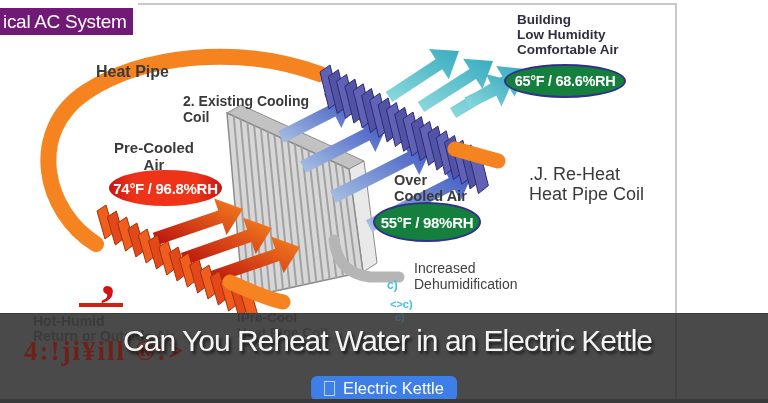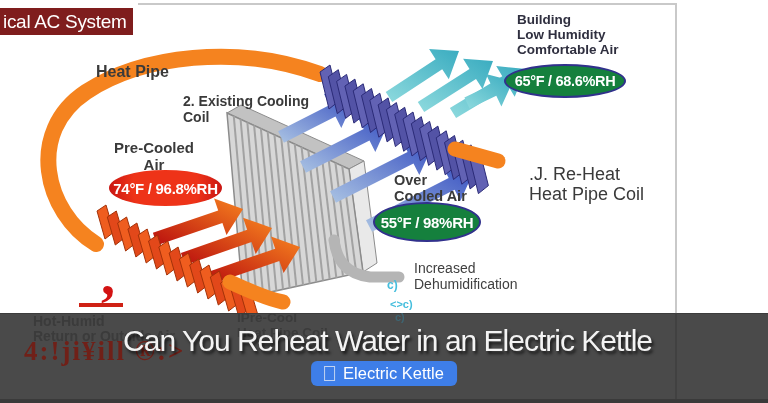--- a/index.html
+++ b/index.html
@@ -8,21 +8,21 @@
   
   .slide-top-edge{position:absolute;left:138px;top:3px;width:538px;height:2px;background:#c9c9c9;z-index:1;}
   .slide-right-edge{position:absolute;left:675px;top:3px;width:2px;height:310px;background:#c9c9c9;z-index:1;}
   .slide-right-edge-dim{position:absolute;left:675px;top:313px;width:2px;height:86px;background:#414141;z-index:4;}
 
   svg#diag{position:absolute;left:0;top:0;z-index:1;}
 
   
   .lbl{position:absolute;color:#3a3a3a;white-space:pre-line;z-index:2;line-height:1.12;}
   .b700{font-weight:700;}
-  .badge{position:absolute;left:0;top:8px;height:27px;line-height:27px;background:#7f1d1d;
+  .badge{position:absolute;left:0;top:8px;height:27px;line-height:27px;background:#701a75;
          color:#ffffff;font-size:19px;padding:0 6px 0 3px;letter-spacing:-0.3px;z-index:2;}
   .oval{position:absolute;border-radius:50%;display:flex;align-items:center;justify-content:center;
         color:#ffffff;font-weight:700;z-index:2;letter-spacing:-0.3px;}
   .oval-red{background:radial-gradient(circle at 50% 45%, #ee3318 55%, #c41212 100%);}
   .oval-purple{background:#15803d;border:2px solid #31318c;box-sizing:border-box;}
   .drip{position:absolute;color:#45bedd;font-weight:700;z-index:2;}
 
   .comma{position:absolute;left:101px;top:243px;font-size:56px;font-weight:700;color:#d31313;z-index:2;
          font-family:"Liberation Serif",serif;}
   .red-underline{position:absolute;left:79px;top:303px;width:44px;height:4px;background:#cf2115;z-index:2;}
@@ -31,21 +31,21 @@
   .overlay-bar{position:absolute;left:0;top:313px;width:768px;height:90px;background:#4a4a4a;
                border-top:1px solid #3c3c3c;z-index:3;}
   .bottom-line{position:absolute;left:0;top:399px;width:768px;height:4px;background:#3a3a3a;z-index:6;}
   .under{position:absolute;z-index:4;white-space:pre-line;line-height:1.08;}
   .under-dark{color:#3b3b3b;font-weight:700;}
   .watermark{position:absolute;left:24px;top:336px;z-index:4;color:#702018;font-weight:700;
              font-family:"Liberation Serif",serif;font-size:27px;letter-spacing:2px;text-align:right;}
   .caption-title{position:absolute;left:0;top:324px;width:652px;text-align:right;z-index:5;
                  color:#f3f3f3;font-size:30px;letter-spacing:-1px;
                  text-shadow:2px 3px 3px rgba(0,0,0,0.65);}
-  .kettle-btn{position:absolute;top:361px;left:50%;transform:translateX(-50%);height:25px;
+  .kettle-btn{position:absolute;top:376px;left:50%;transform:translateX(-50%);height:25px;
               background:#3e7ee8;color:#ffffff;font-size:16.5px;line-height:25px;padding:0 13px;
               z-index:5;border:none;display:flex;align-items:center;cursor:pointer;border-radius:6px;}
   .tofu{display:inline-block;width:9px;height:13px;border:1px solid #d8e2f2;margin-right:8px;opacity:.85;}
 </style>
 </head>
 <body>
 
 <div class="frame">
 
   <div class="slide-top-edge"></div>

